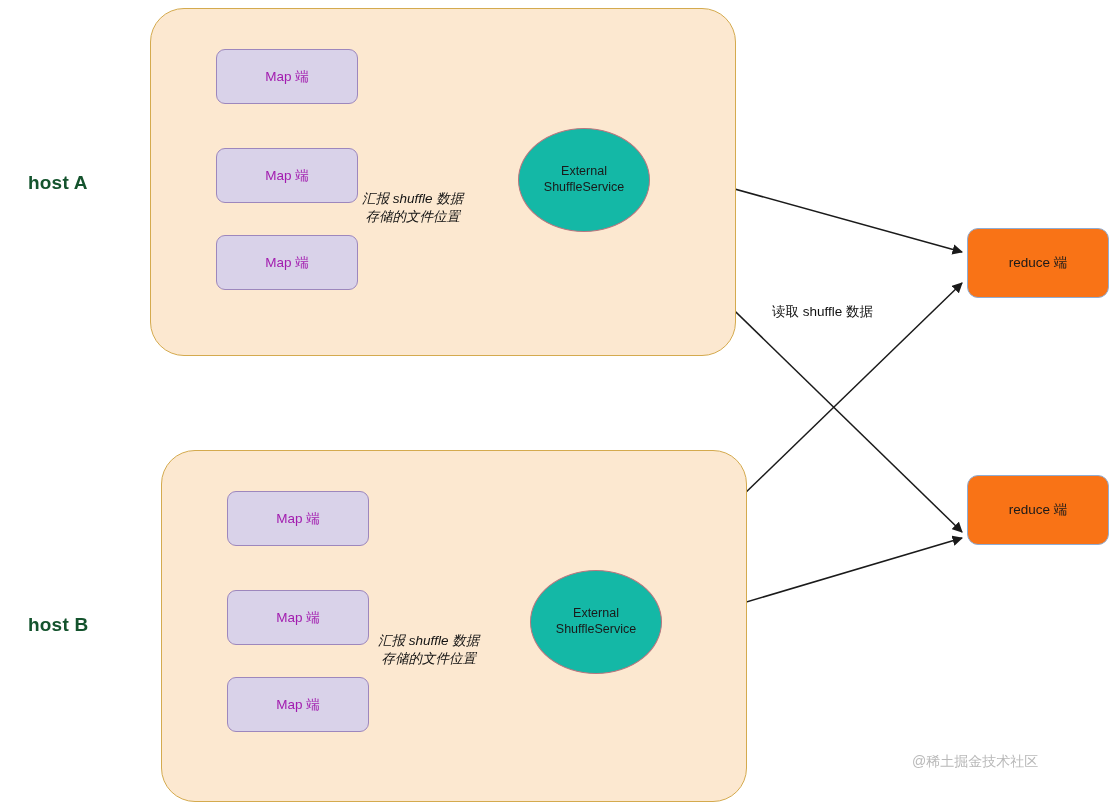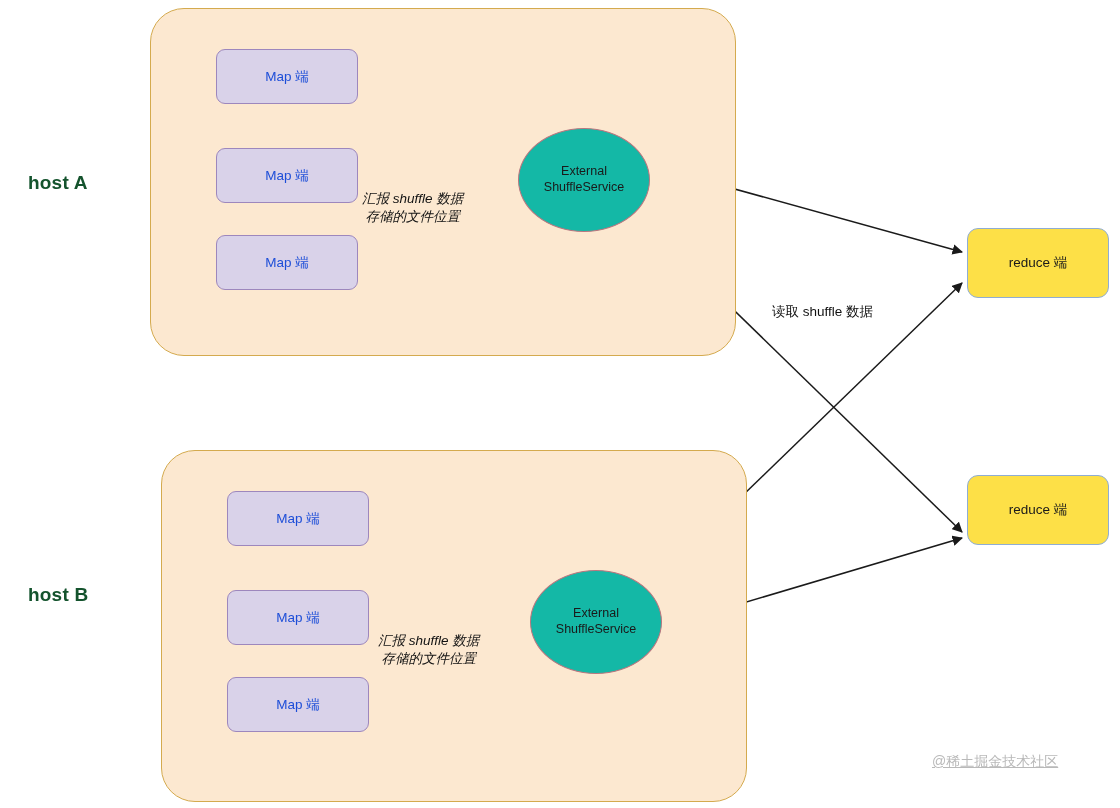--- a/index.html
+++ b/index.html
@@ -47,21 +47,21 @@
   .map-node {
     position: absolute;
     background: #d9d2e9;
     border: 1.4px solid #9d87bd;
     border-radius: 9px;
     box-sizing: border-box;
     display: flex;
     align-items: center;
     justify-content: center;
     font-size: 13.5px;
-    color: #1d4ed8;
+    color: #a21caf;
     white-space: nowrap;
   }
 
   
   .ess-node {
     position: absolute;
     background: #14b8a6;
     border: 1.4px solid #b9767f;
     border-radius: 50%;
     box-sizing: border-box;
@@ -72,21 +72,21 @@
     font-size: 12.5px;
     line-height: 1.25;
     color: #1a1a1a;
     text-align: center;
     white-space: nowrap;
   }
 
   
   .reduce-node {
     position: absolute;
-    background: #fde047;
+    background: #f97316;
     border: 1.4px solid #8fadd4;
     border-radius: 11px;
     box-sizing: border-box;
     display: flex;
     align-items: center;
     justify-content: center;
     font-size: 13.5px;
     color: #1a1a1a;
     white-space: nowrap;
   }
@@ -154,21 +154,21 @@
     <span>ShuffleService</span>
   </div>
 
   <div class="edge-label two-line" style="left:362px; top:190px;">
     <div>汇报 shuffle 数据</div>
     <div>存储的文件位置</div>
   </div>
 
   <div class="host-box" style="left:161px; top:450px; width:586px; height:352px;"></div>
 
-  <div class="host-label" style="left:28px; top:584px;">host B</div>
+  <div class="host-label" style="left:28px; top:614px;">host B</div>
 
   <div class="map-node" style="left:227px; top:491px; width:142px; height:55px;">Map 端</div>
   <div class="map-node" style="left:227px; top:590px; width:142px; height:55px;">Map 端</div>
   <div class="map-node" style="left:227px; top:677px; width:142px; height:55px;">Map 端</div>
 
   <div class="ess-node" style="left:530px; top:570px; width:132px; height:104px;">
     <span>External</span>
     <span>ShuffleService</span>
   </div>
 
@@ -176,15 +176,15 @@
     <div>汇报 shuffle 数据</div>
     <div>存储的文件位置</div>
   </div>
 
   <div class="reduce-node" style="left:967px; top:228px; width:142px; height:70px;">reduce 端</div>
 
   <div class="reduce-node" style="left:967px; top:475px; width:142px; height:70px;">reduce 端</div>
 
   <div class="edge-label" style="left:772px; top:303px;">读取 shuffle 数据</div>
 
-  <div class="watermark" style="left:932px; top:753px;text-decoration:underline;">@稀土掘金技术社区</div>
+  <div class="watermark" style="left:912px; top:753px;">@稀土掘金技术社区</div>
 
 </div>
 
 </body></html>

